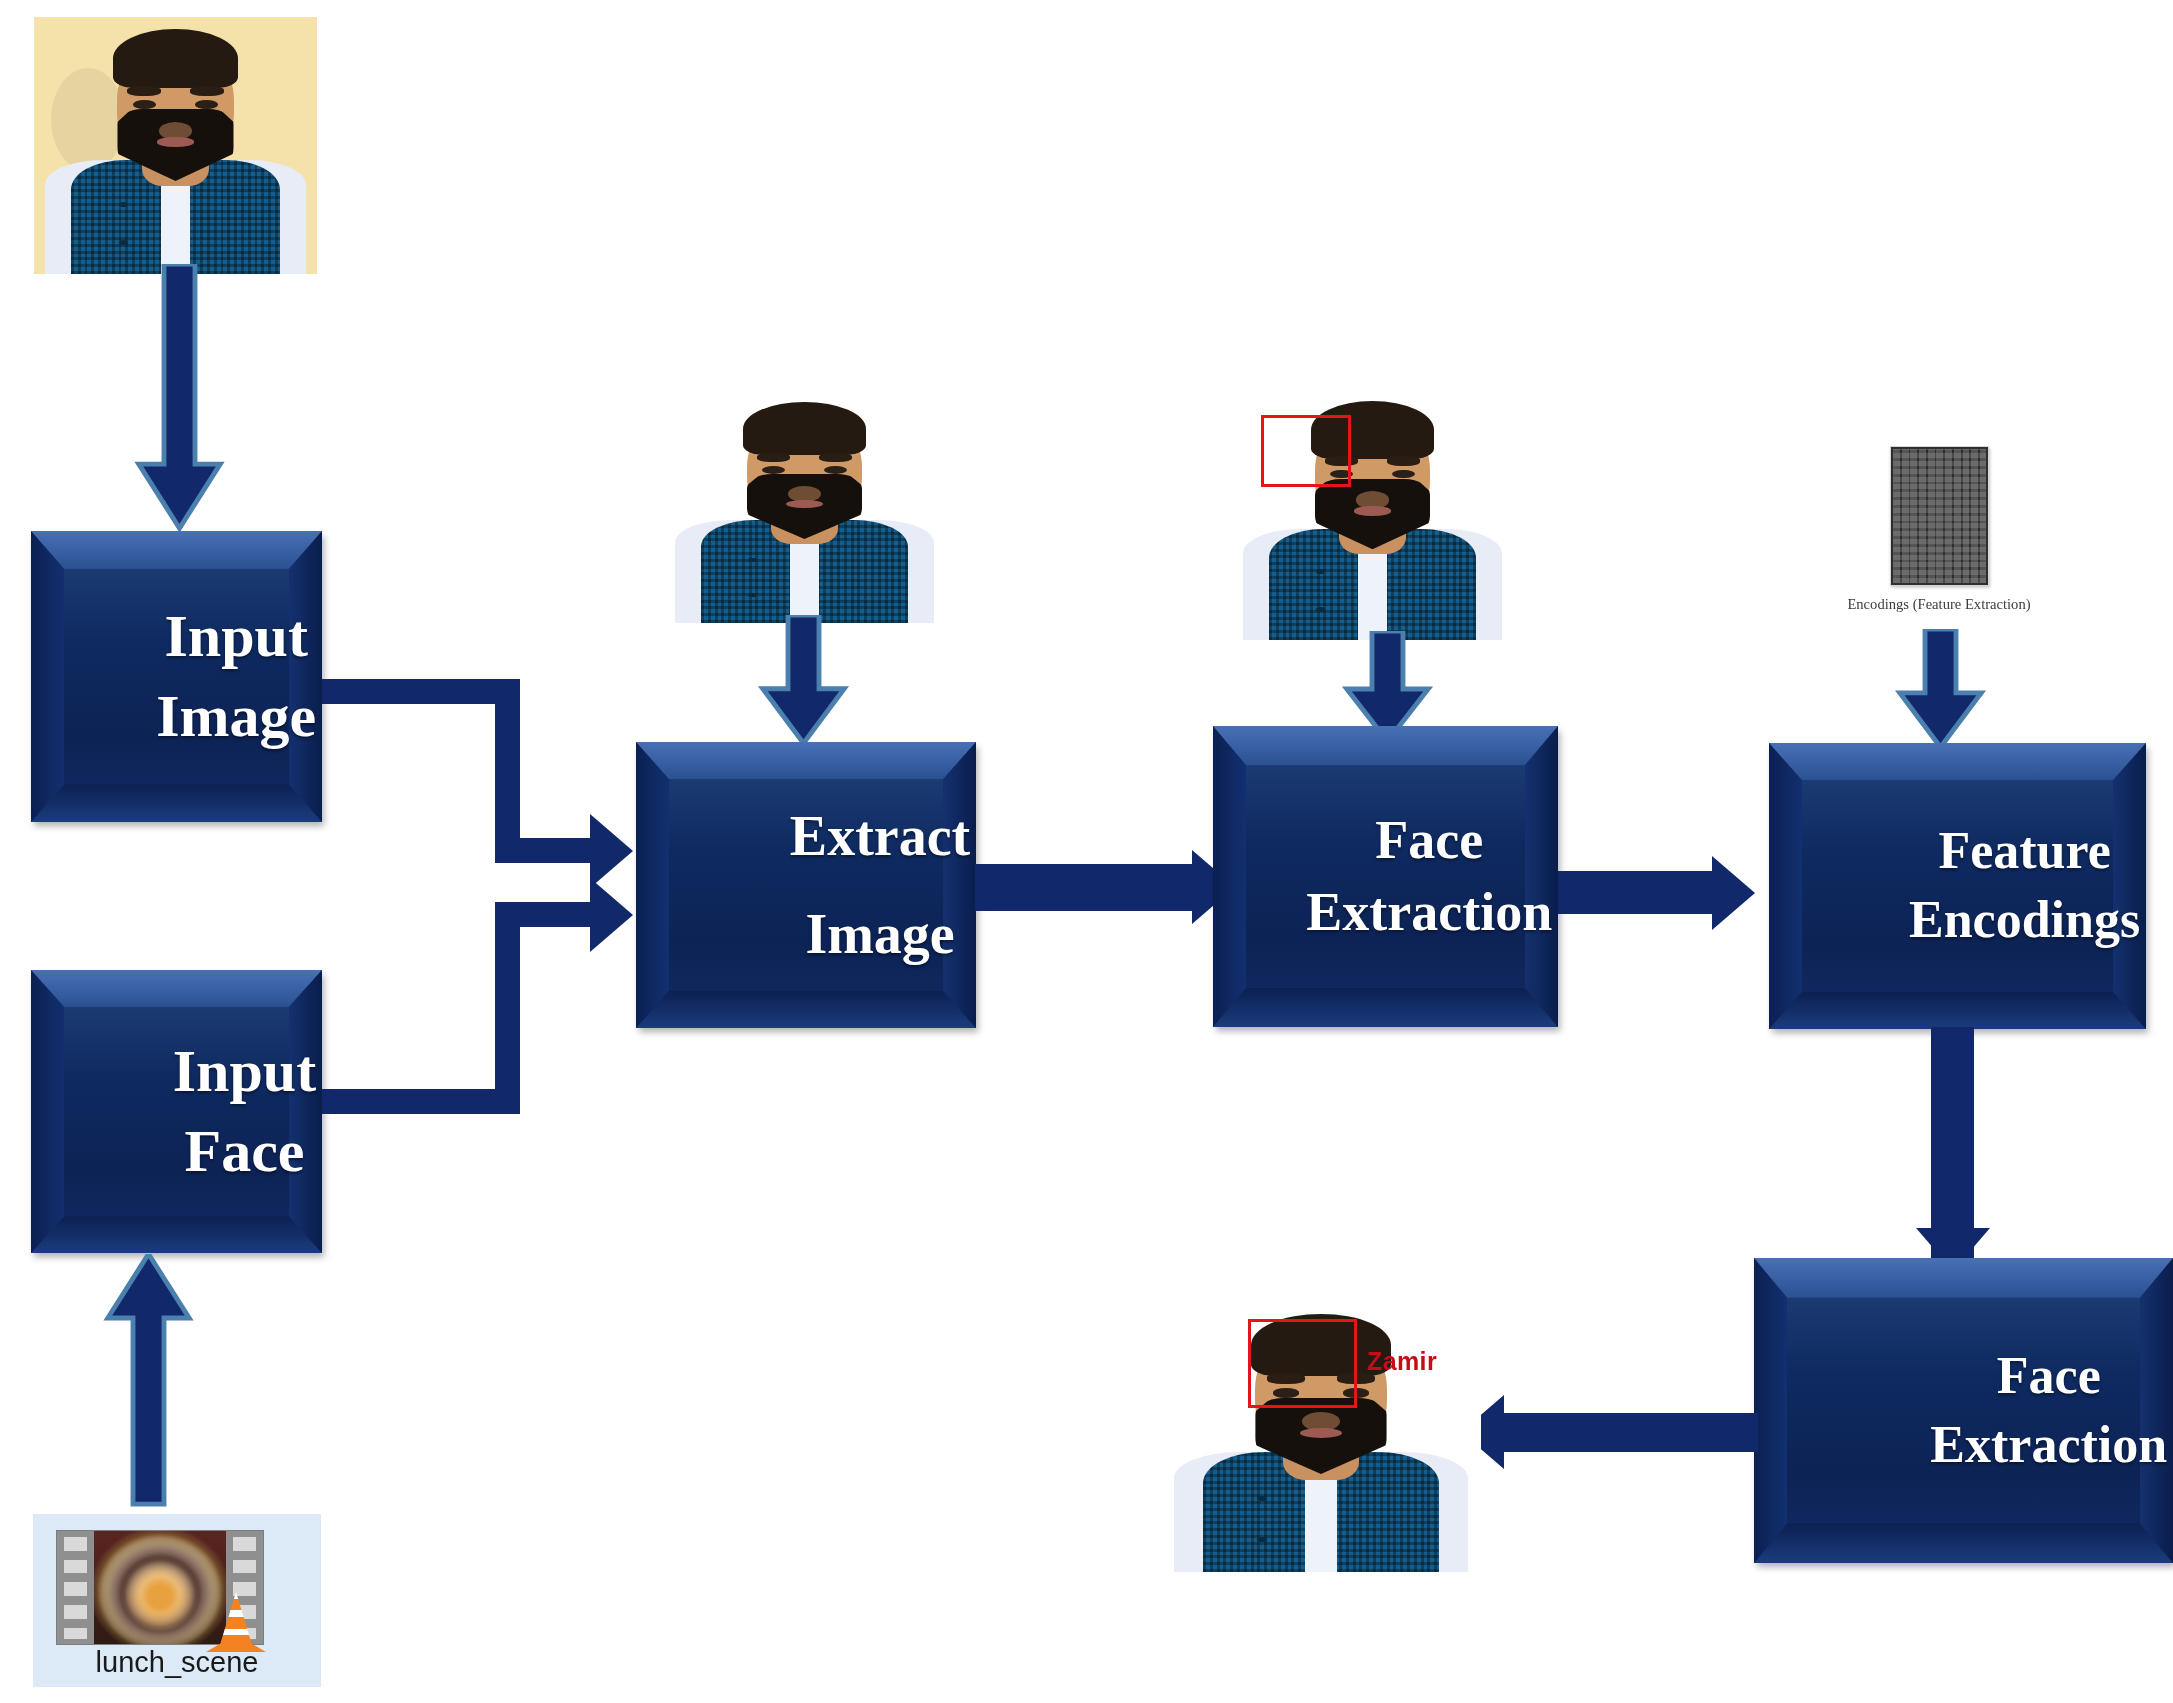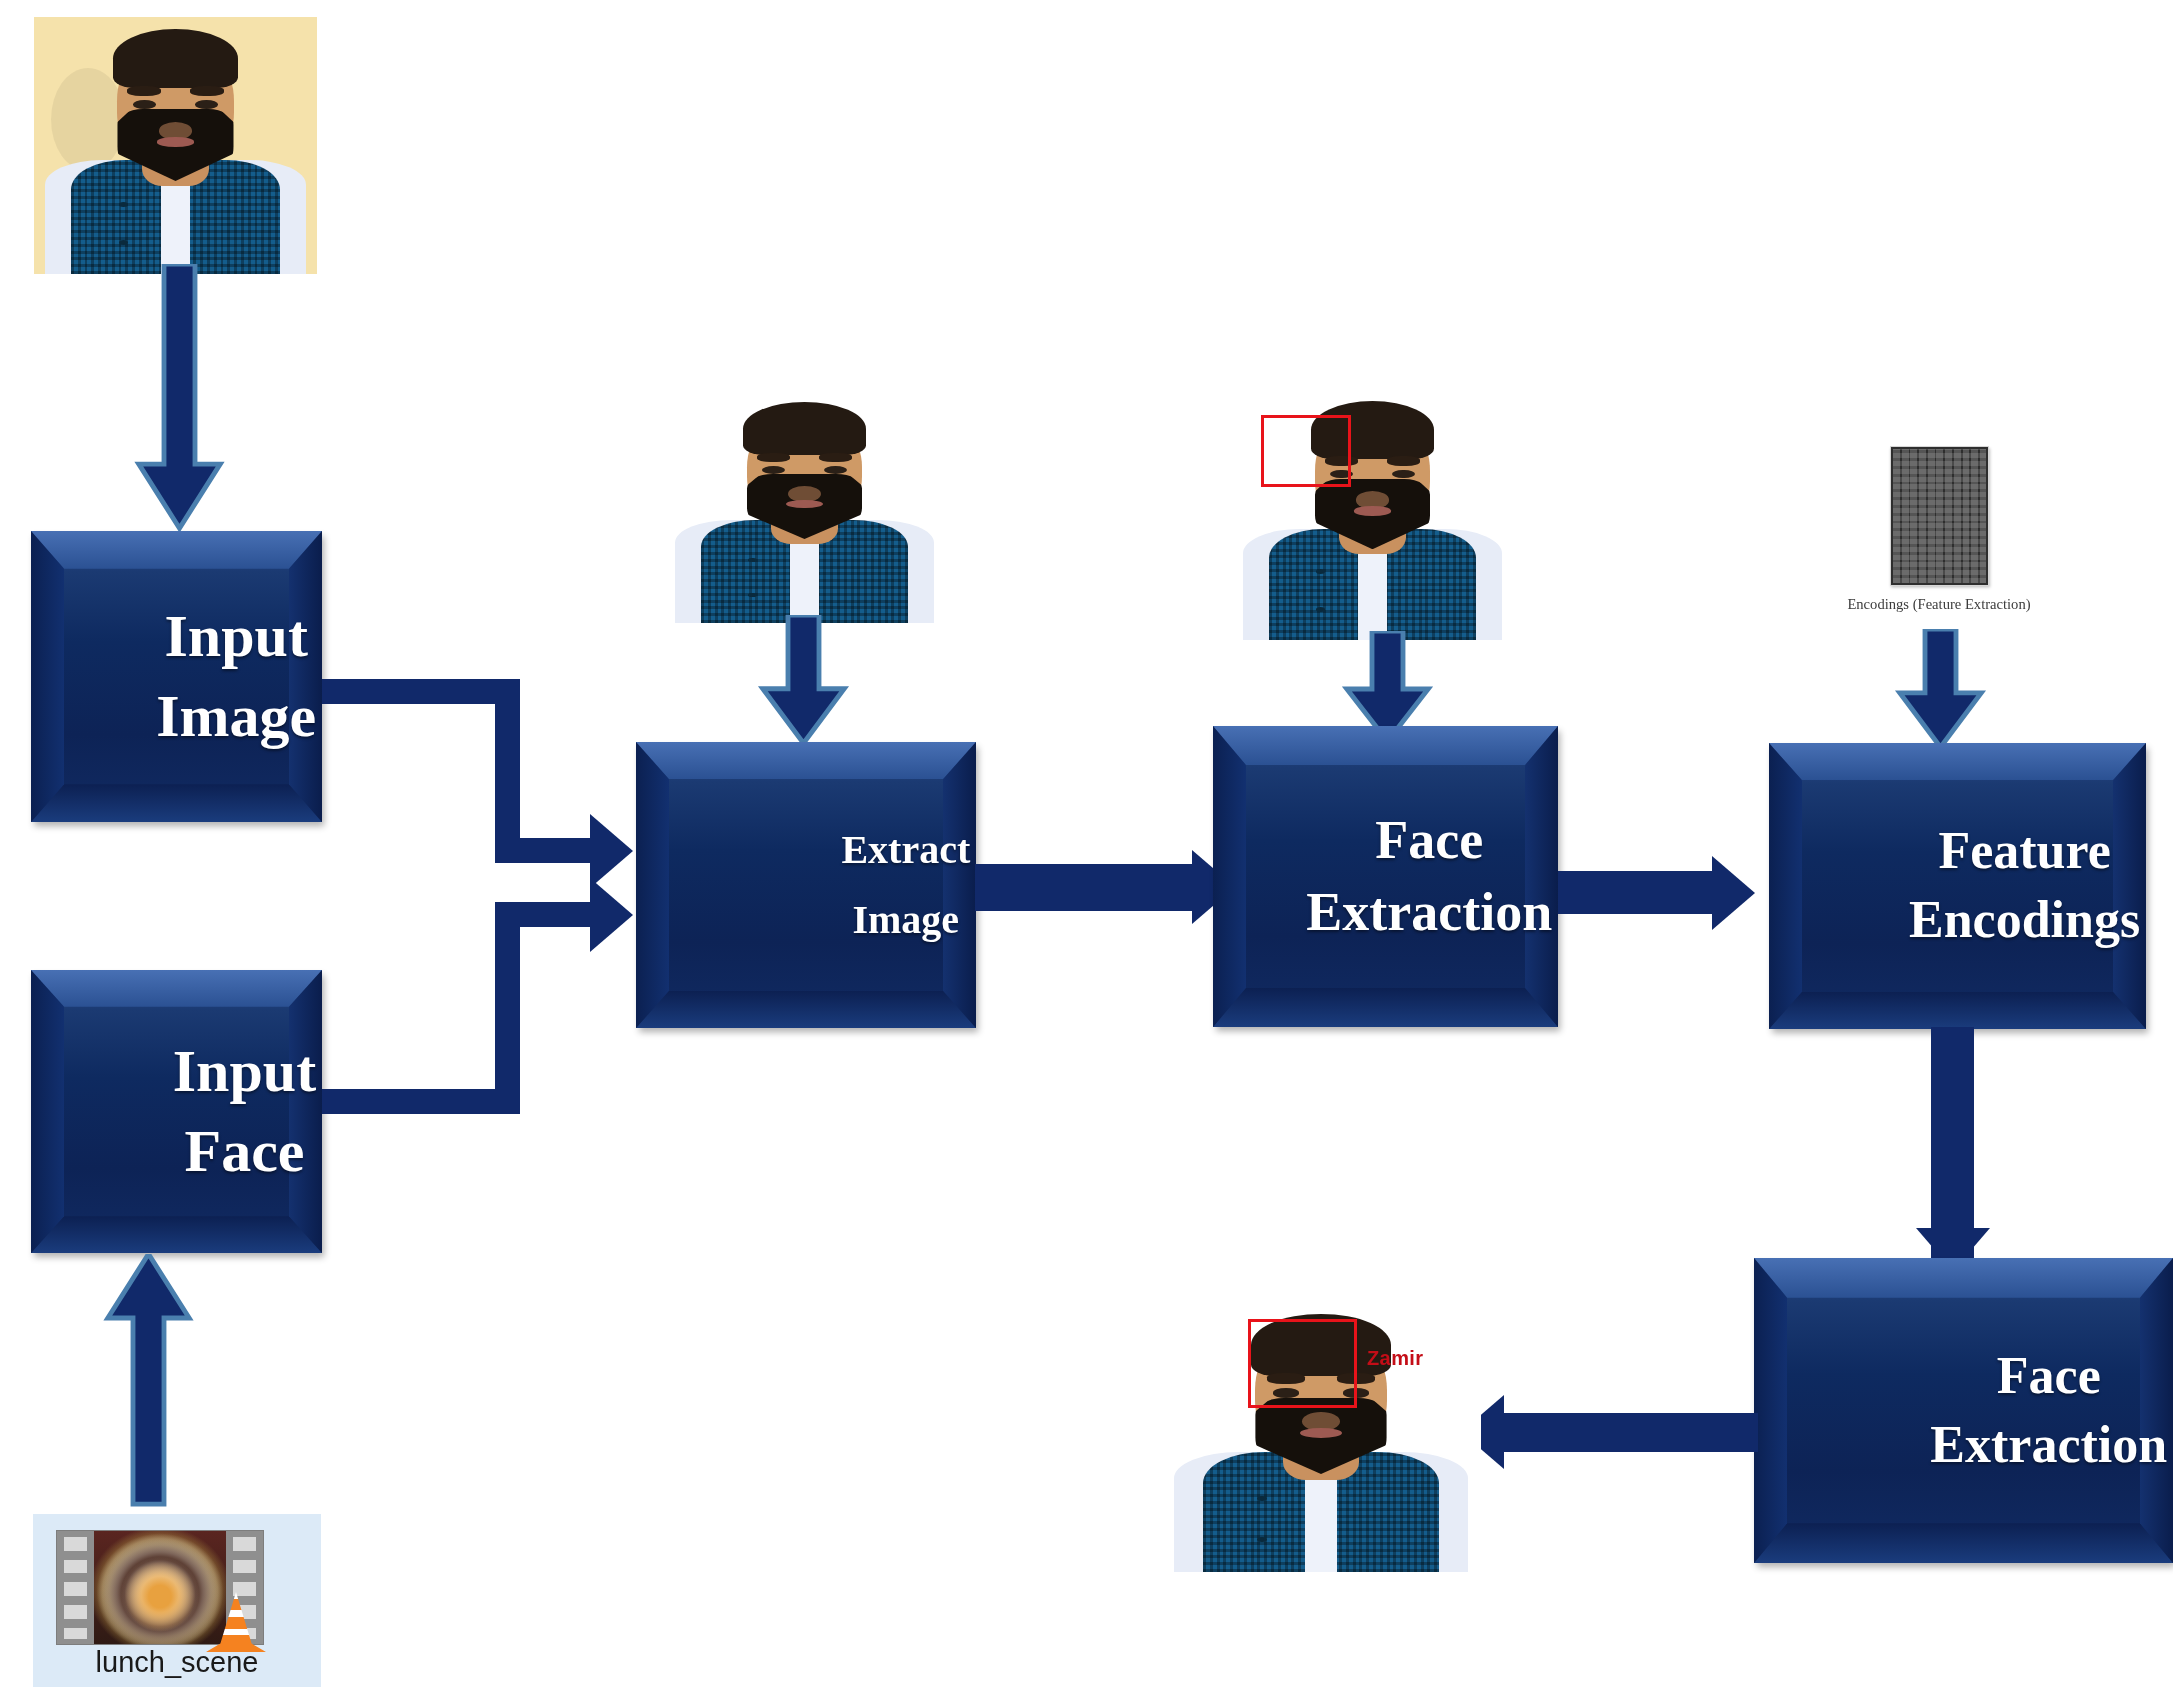--- a/index.html
+++ b/index.html
@@ -240,21 +240,21 @@
     </svg>
   </div>
 
   <div class="pbox" style="left:636px;top:742px;width:340px;height:286px;">
     <div class="bev">
         <i class="bt"></i>
         <i class="bb"></i>
         <i class="bl"></i>
         <i class="br"></i>
       </div>
-    <div class="plabel" style="font-size:40px;line-height:1.75;">
+    <div class="plabel" style="font-size:56px;line-height:1.75;">
       <span>Extract</span><br>
       <span>Image</span>
     </div>
   </div>
 
   <div class="seg" style="left:975px;top:864px;width:219px;height:47px;"></div>
   <div class="ahead right" style="left:1192px;top:850px;"></div>
 
   <div class="photo" style="left:1232px;top:388px;width:281px;height:252px;">
     <div class="man">
@@ -356,17 +356,17 @@
       <div class="hair"></div>
       <div class="brow l"></div>
         <div class="brow r"></div>
       <div class="eye l"></div>
         <div class="eye r"></div>
       <div class="beard"></div>
       <div class="chinpatch"></div>
       <div class="mouth"></div>
     </div>
     <div class="facebox" style="left:87px;top:19.4px;width:109px;height:89px;"></div>
-    <div class="namelabel" style="left:206px;top:47px;font-size:20px;">Zamir</div>
+    <div class="namelabel" style="left:206px;top:47px;font-size:25px;">Zamir</div>
   </div>
 
 </div>
 
 
 </body></html>

